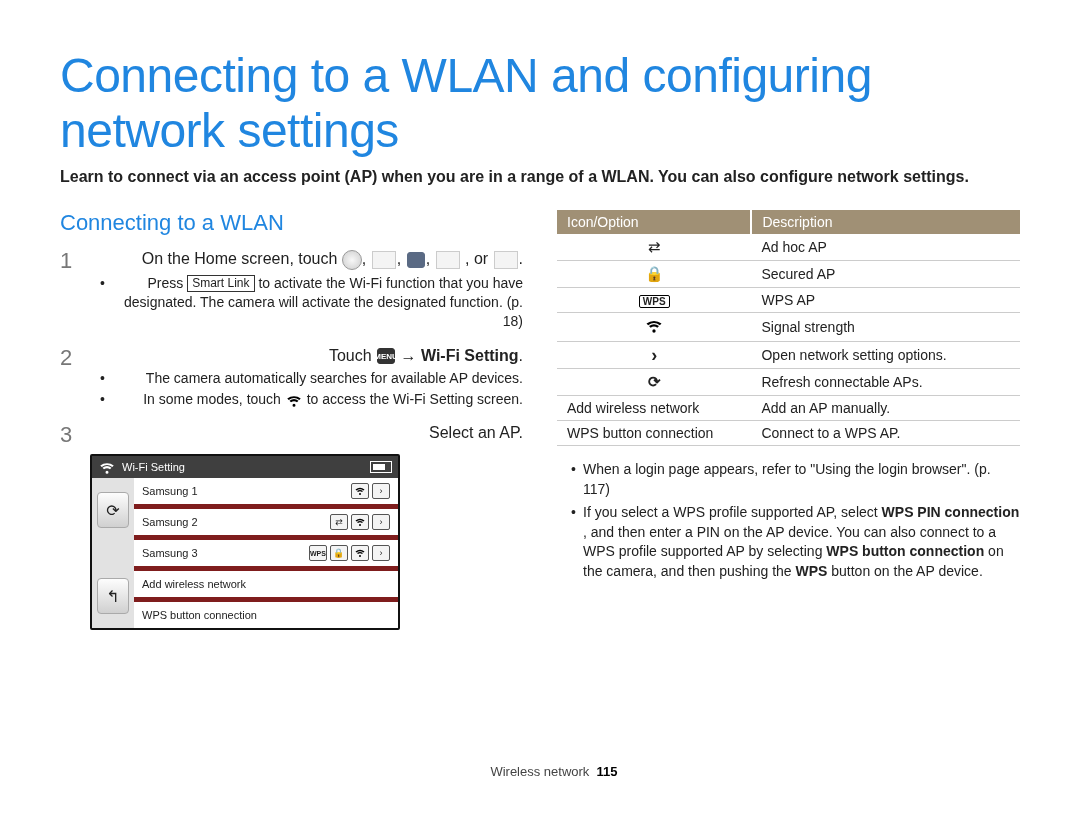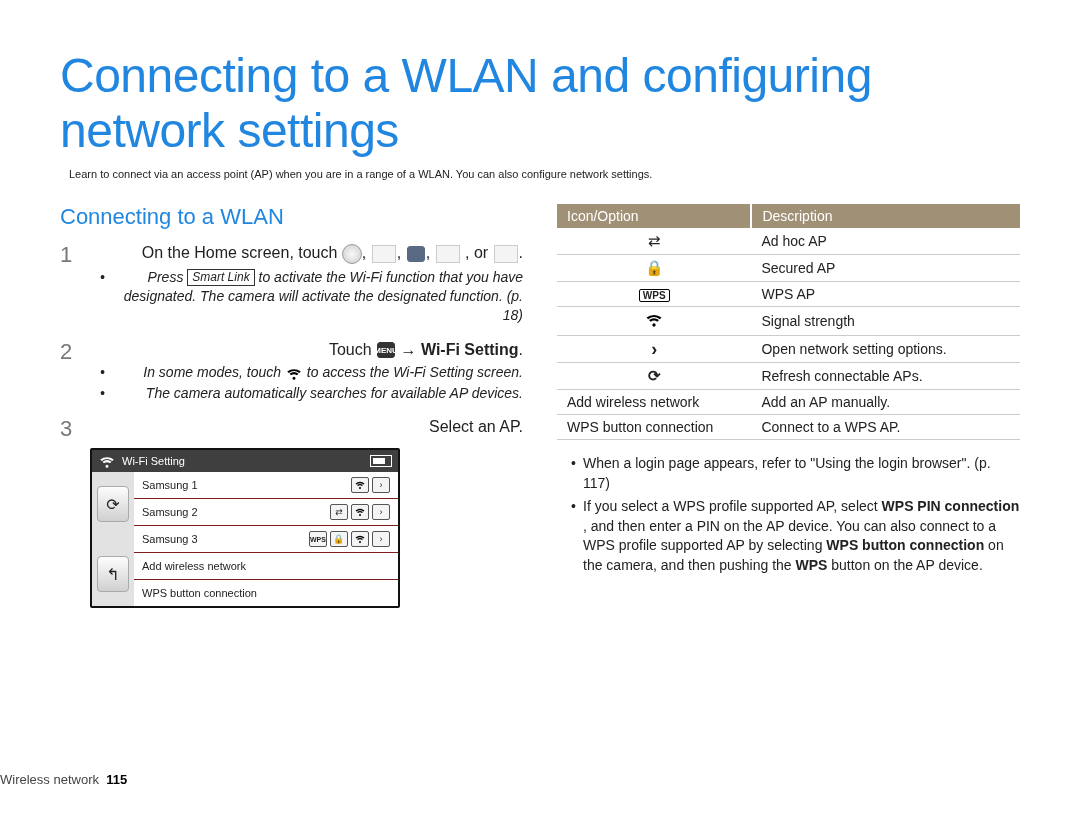--- a/index.html
+++ b/index.html
@@ -20,24 +20,23 @@
     position: relative;
   }
   .title {
     color: #2086e0;
     font-size: 48px;
     font-weight: 400;
     margin: 0 0 10px 0;
     letter-spacing: -0.5px;
   }
   .intro {
-    font-size: 11px;
+    font-size: 16px;
     margin-bottom: 24px;
-    font-weight: 400;
-    margin-left: 9px;
+    font-weight: 700;
   }
   .columns {
     display: flex;
     gap: 34px;
   }
   .col {
     flex: 1 1 50%;
     min-width: 0;
   }
   .section-heading {
@@ -71,21 +70,20 @@
     list-style: none;
     padding-left: 16px;
     margin: 4px 0 10px 0;
   }
   .bullets li {
     position: relative;
     font-size: 14px;
     line-height: 1.35;
     padding-left: 10px;
     margin-bottom: 2px;
-    font-style: italic;
   }
   .bullets li::before {
     content: "•";
     position: absolute;
     left: 0;
     top: 0;
   }
   .chip {
     display: inline-block;
     border: 1px solid #333;
@@ -197,21 +195,21 @@
     justify-content: center;
     font-size: 16px;
   }
   .screen-list {
     flex: 1;
   }
   .screen-row {
     display: flex;
     justify-content: space-between;
     align-items: center;
-    border-bottom: 1px solid #7f1d1d;
+    border-bottom: 5px solid #7f1d1d;
     padding: 4px 8px;
     min-height: 18px;
   }
   .screen-row:last-child { border-bottom: none; }
   .row-icons { display:flex; gap:3px; align-items:center; }
   .row-icons .ico {
     width:16px; height:14px; border:1px solid #555; border-radius:2px;
     display:inline-flex; align-items:center; justify-content:center;
     font-size:9px; background:#f4f4f4;
   }
@@ -270,25 +268,26 @@
     margin-bottom:4px;
   }
   .right-bullets li::before {
     content:"•";
     position:absolute;
     left:0;
   }
   strong { font-weight:600; }
   .footer {
     position:absolute;
-    bottom:28px;
+    bottom:36px;
     left:0; right:0;
-    text-align:left;
+    text-align:center;
     font-size:13px;
     color:#444;
+    padding-left:28px;
   }
   .footer .pn { font-weight:600; color:#000; }
 </style>
 </head>
 <body>
 
 <div class="page">
   <h1 class="title">Connecting to a WLAN and configuring network settings</h1>
   <div class="intro">Learn to connect via an access point (AP) when you are in a range of a WLAN. You can also configure network settings.</div>
 
@@ -322,30 +321,30 @@
       <div class="step">
         <div class="step-num">2</div>
         <div class="step-body">
           <div class="step-body-main">
             <span>Touch </span>
             <span class="mini-icon dark">MENU</span>
             <span>→ </span>
             <strong>Wi-Fi Setting</strong><span>.</span>
           </div>
           <ul class="bullets">
+            <li>The camera automatically searches for available AP devices.</li>
             <li>
               <span>In some modes, touch </span>
               <span class="inline-svg">
                 <svg viewBox="0 0 24 18">
                     <path fill="#000" d="M12 14a2 2 0 100 4 2 2 0 000-4zm-6-4a10 10 0 0112 0l-2 2a7 7 0 00-8 0zM3 7a15 15 0 0118 0l-2 2a12 12 0 00-14 0z"></path>
                   </svg>
               </span>
               <span> to access the Wi-Fi Setting screen.</span>
             </li>
-            <li>The camera automatically searches for available AP devices.</li>
           </ul>
         </div>
       </div>
 
       <div class="step">
         <div class="step-num">3</div>
         <div class="step-body">
           <div class="step-body-main">Select an AP.</div>
         </div>
       </div>

